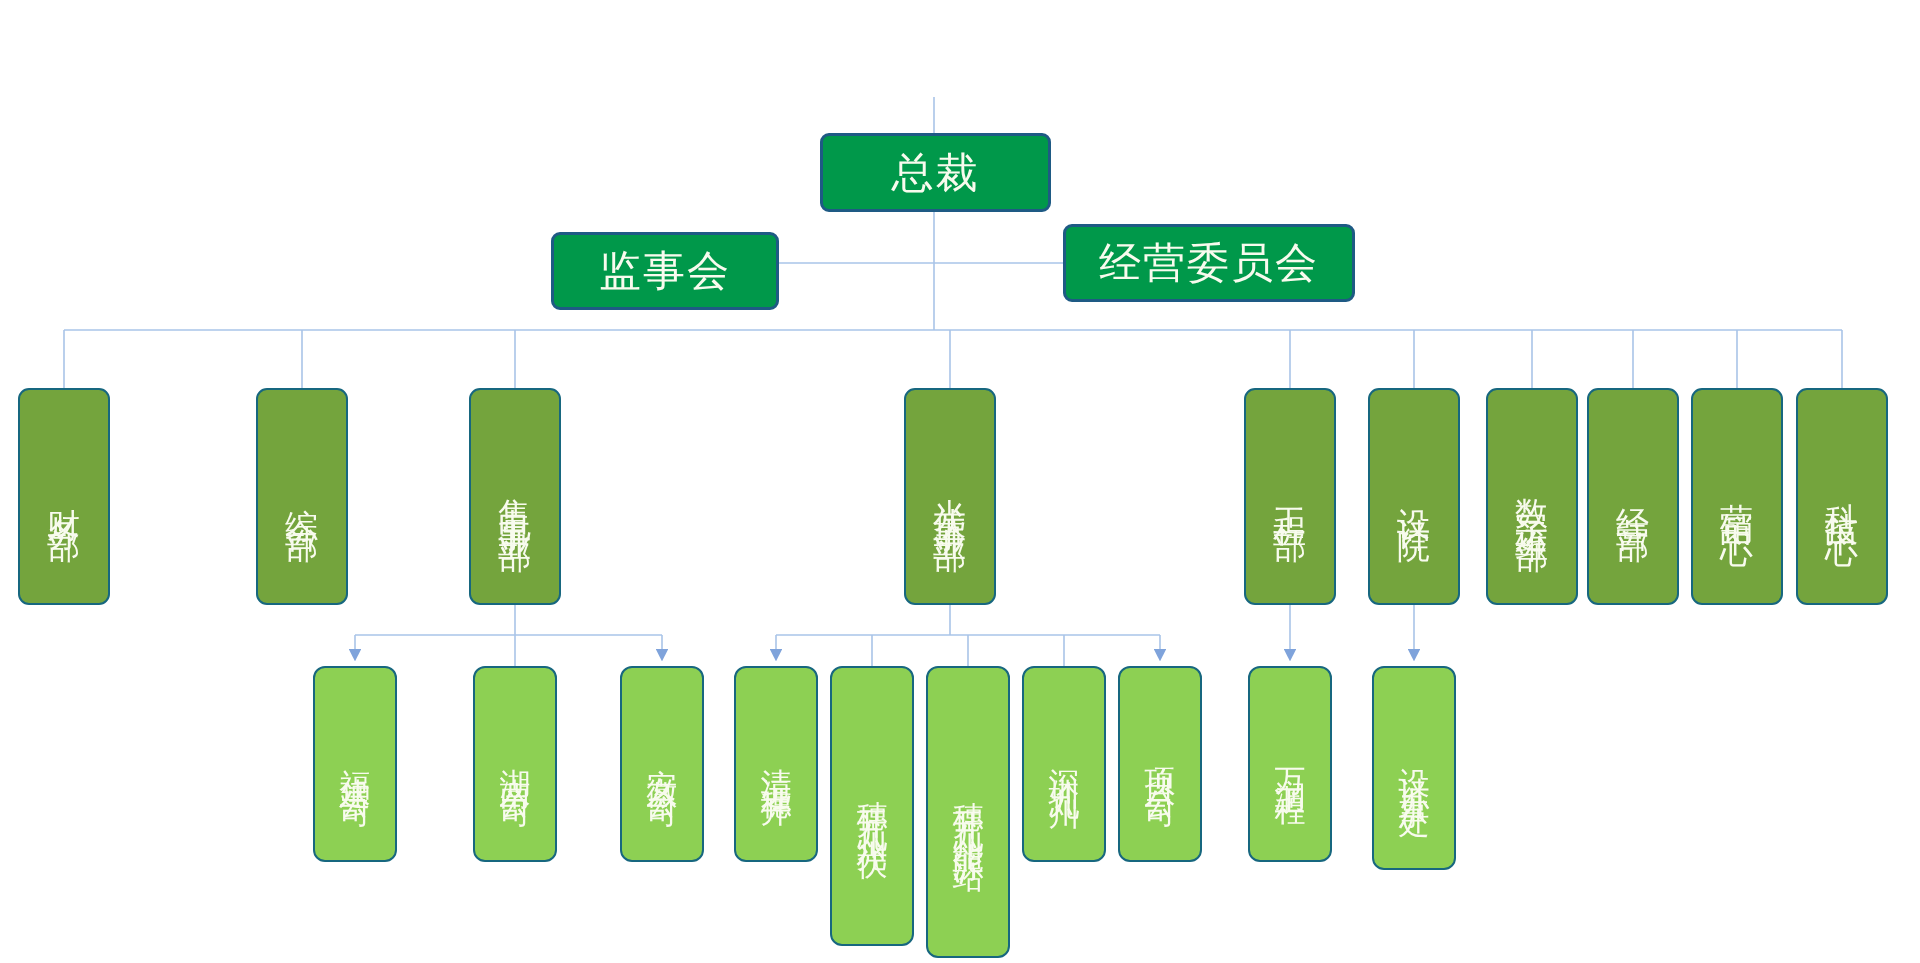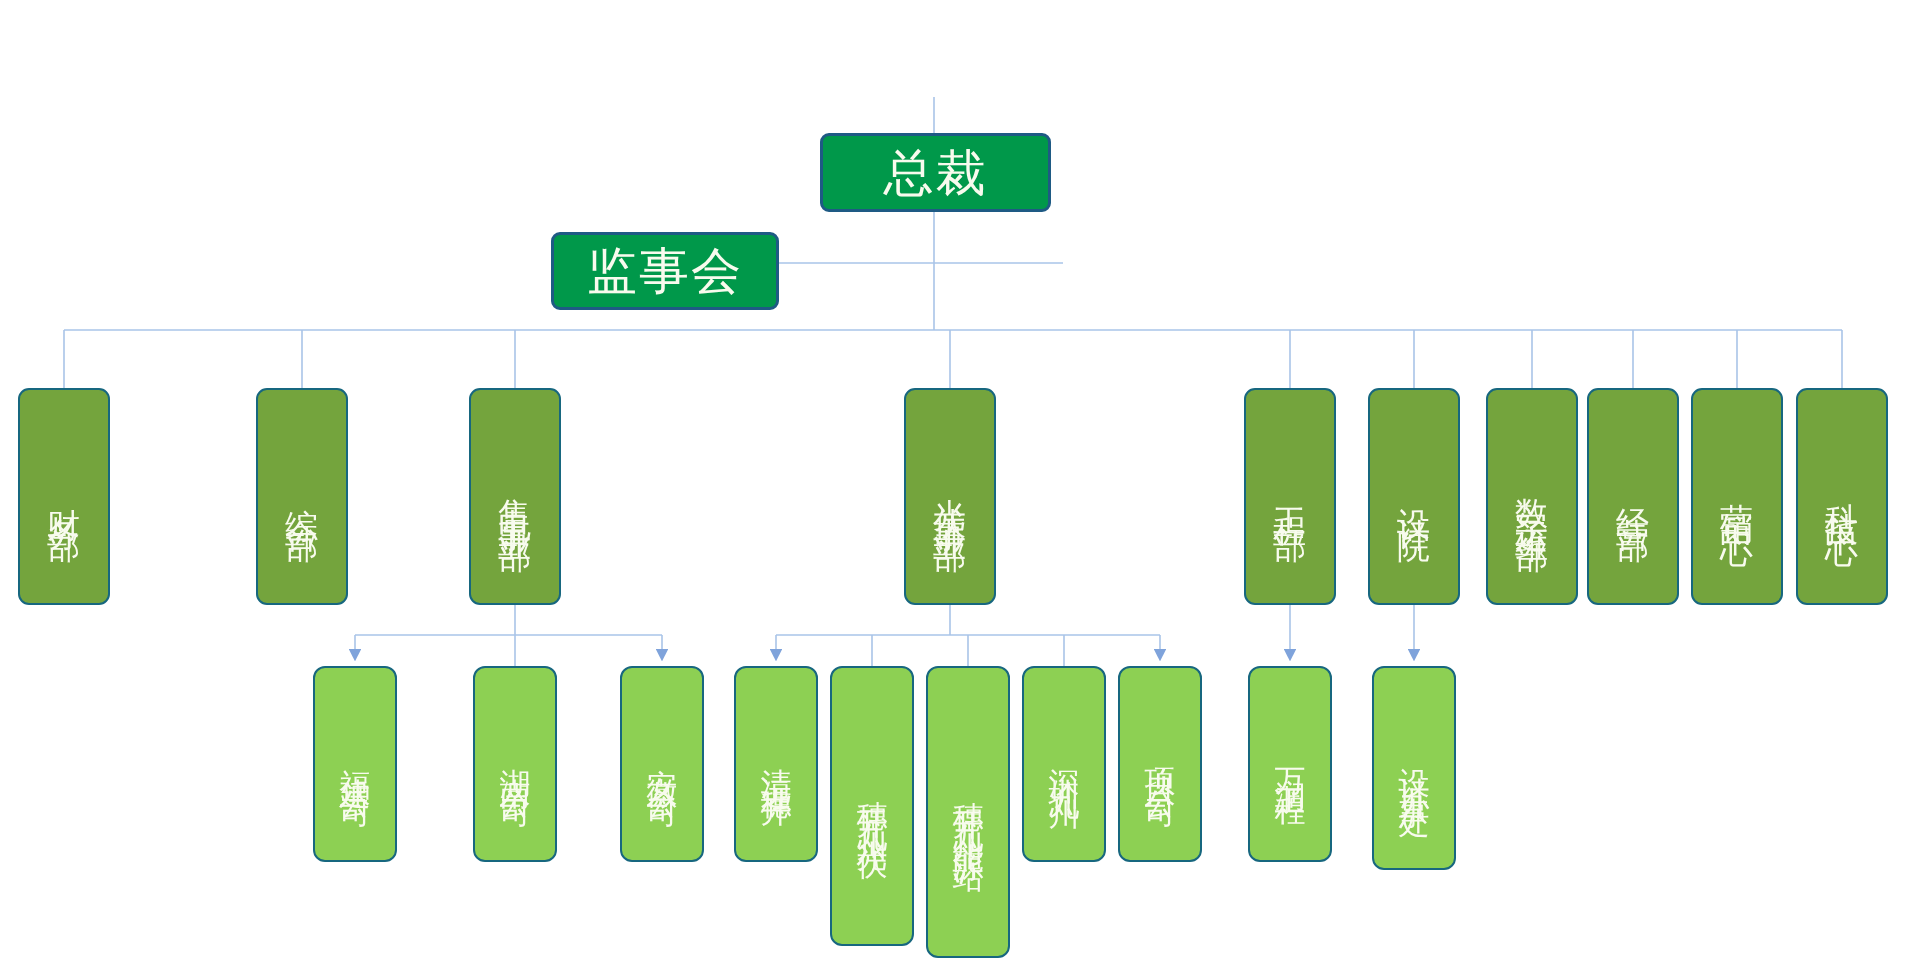--- a/index.html
+++ b/index.html
@@ -15,21 +15,21 @@
     position:absolute;
     box-sizing:border-box;
     display:flex;align-items:center;justify-content:center;
     color:var(--c-text,#F8FBEE);
     text-align:center;
   }
   .node-top{
     background:var(--c-top,#00984A);
     border:3px solid var(--c-top-border,#1E5A84);
     border-radius:9px;
-    font-size:50px;
+    font-size:42px;
     line-height:1;
     letter-spacing:2px;
   }
   .node-root{
     font-size:56px;
     font-weight:bold;
   }
   .node-dept{
     background:var(--c-dept,#74A43D);
     border:2.5px solid var(--c-border,#17677F);
@@ -95,20 +95,23 @@
 
 
   <div class="node node-top" style="left:820px;top:133px;width:231px;height:79px;">
     <span>总裁</span>
   </div>
 
   <div class="node node-top" style="left:551px;top:232px;width:228px;height:78px;">
     <span>监事会</span>
   </div>
 
+  <div class="node node-top" style="left:1063px;top:224px;width:292px;height:78px;">
+    <span>经营委员会</span>
+  </div>
 
   <div id="nodes">
       <div class="node node-dept" style="left: 18px; top: 388px; width: 92px; height: 217px;">
         <span class="vtext">财务部</span>
       </div>
       <div class="node node-dept" style="left: 256px; top: 388px; width: 92px; height: 217px;">
         <span class="vtext">综合部</span>
       </div>
       <div class="node node-dept" style="left: 469px; top: 388px; width: 92px; height: 217px;">
         <span class="vtext">售电事业部</span>

